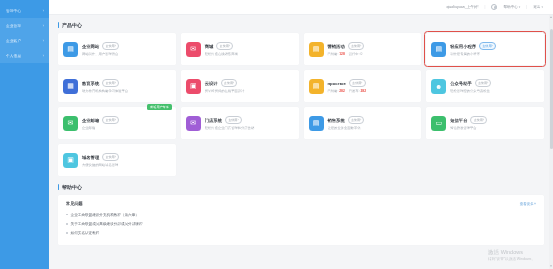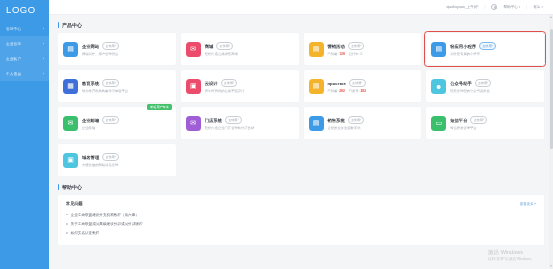--- a/index.html
+++ b/index.html
@@ -148,23 +148,20 @@
   .scroll-arrow { position: absolute; left: 0; width: 4px; height: 5px; color: #b0b5bb; font-size: 3px; text-align: center; line-height: 5px; }
   .scroll-arrow.up { top: 0; }
   .scroll-arrow.down { bottom: 0; }
 </style>
 </head>
 <body>
 
 <div class="app">
 
   <div class="sidebar">
-    <div class="logo-box">
-      <span class="logo-text">LOGO</span>
-    </div>
     <div class="nav">
       <div class="nav-item active">
         <span class="nav-label">管理中心</span>
         <span class="nav-chev">›</span>
       </div>
       <div class="nav-item sub">
         <span class="nav-label">企业管理</span>
         <span class="nav-chev">›</span>
       </div>
       <div class="nav-item sub">

